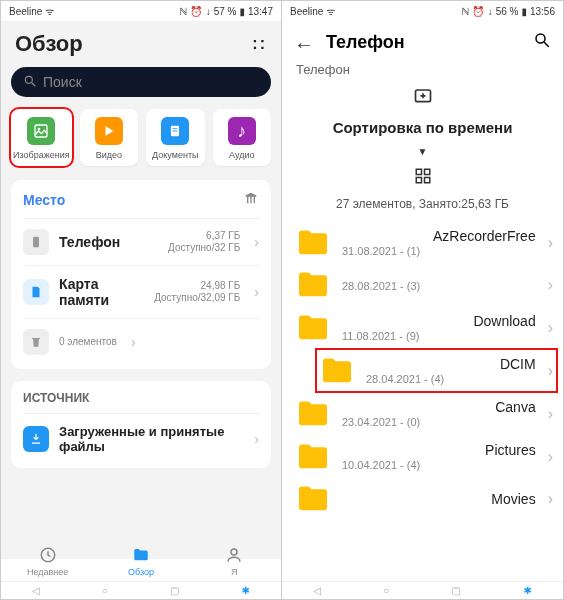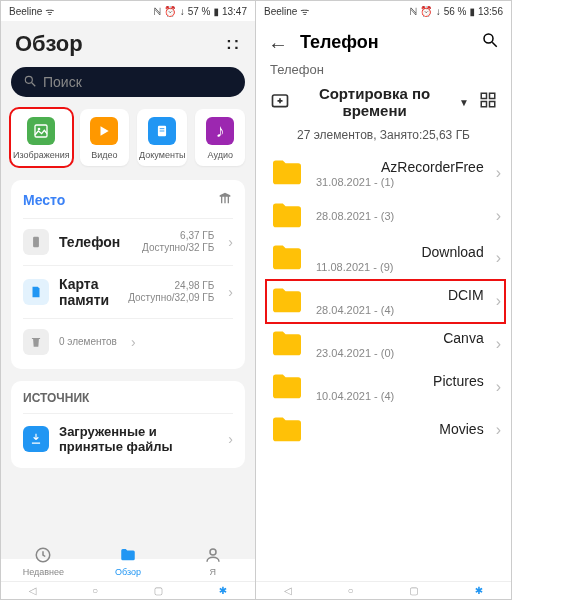--- a/index.html
+++ b/index.html
@@ -1,17 +1,17 @@
 <!DOCTYPE html>
 <html><head>
 <meta charset="utf-8">
 <style>
 * { box-sizing: border-box; margin: 0; padding: 0; }
 body { font-family: -apple-system, "Helvetica Neue", Arial, sans-serif; background: #fff; width: 564px; height: 600px; overflow: hidden; }
-.outer { border: 1px solid #ccc; width: 512px; height: 600px; display: flex; }
+.outer { border: 1px solid #ccc; width: 564px; height: 600px; display: flex; }
 .pane { width: 50%; height: 100%; position: relative; background: #fff; border-right: 1px solid #ccc; overflow: hidden; }
 .pane:last-child { border-right: none; }
 
 .statusbar { height: 20px; display: flex; align-items: center; justify-content: space-between; padding: 0 8px; font-size: 10px; color: #333; }
 .statusbar .left, .statusbar .right { display: flex; align-items: center; gap: 3px; }
 
 .left-scroll { height: calc(100% - 20px - 40px); overflow: hidden; background: #f3f3f3; padding: 0 10px; }
 
 .title { font-size: 22px; font-weight: 700; color: #222; padding: 10px 4px 10px 4px; display: flex; justify-content: space-between; align-items: center; }
 .title .menu-dots { font-size: 16px; letter-spacing: 2px; }
@@ -49,31 +49,31 @@
 .navbar { position: absolute; bottom: 0; left: 0; right: 0; height: 18px; display: flex; justify-content: space-around; align-items: center; color: #aaa; font-size: 10px; border-top: 1px solid #eee; background:#fff; }
 
 
 .r-head { display: flex; align-items: center; padding: 10px 12px 6px 12px; gap: 12px; }
 .r-head .back { font-size: 20px; color: #333; }
 .r-head h2 { font-size: 18px; font-weight: 700; flex: 1; }
 .r-head .search-ic { font-size: 18px; }
 
 .crumb { font-size: 13px; color: #666; padding: 2px 14px 8px 14px; }
 
-.sortbar { display:flex; align-items:center; padding: 0 14px 8px 14px; gap: 10px; }
+.sortbar { display:flex; align-items:center; padding: 0 14px 8px 14px; gap: 10px; flex-direction: column; }
 .sortbar .add-ic svg { width: 20px; height: 20px; }
 .sortbar .sort-lbl { flex: 1; text-align: center; font-size: 15px; font-weight: 700; color: #222; line-height: 1.15; }
 .sortbar .arrow { font-size: 10px; color:#333; }
 .sortbar .grid-ic svg { width: 18px; height: 18px; }
 
 .summary { text-align:center; font-size: 12px; color: #555; padding-bottom: 10px; }
 
 .flist { padding: 0 6px 0 10px; }
 .frow { display:flex; align-items:center; gap: 12px; padding: 7px 4px; position: relative; }
-.frow.highlight { outline: 2px solid #e11; outline-offset: -1px; }
+.frow.highlight { outline: 2px solid #e11; outline-offset: -1px; margin-left: 24px; }
 .folder-ic { width: 34px; height: 28px; flex-shrink:0; }
 .folder-ic svg { width: 100%; height: 100%; }
 .frow .info { flex: 1; }
 .frow .name { font-size: 14px; color: #222; font-weight: 500; text-align: right; }
 .frow .meta { font-size: 11px; color: #888; margin-top: 1px; }
 .frow .chev { color: #bbb; font-size: 16px; }
 
 </style>
 </head>
 <body>

